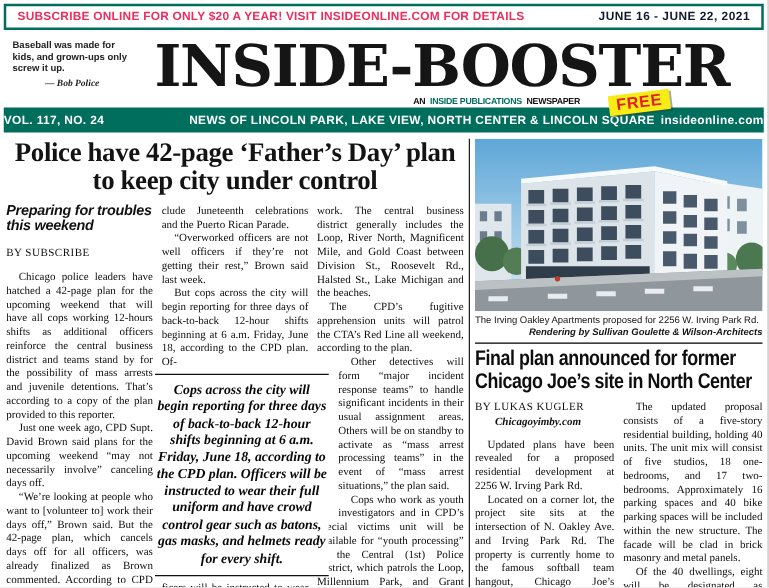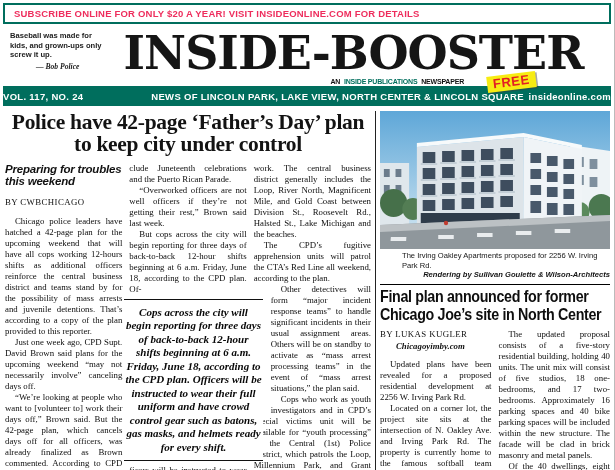--- a/index.html
+++ b/index.html
@@ -64,36 +64,37 @@
   .pull-quote {
     position:relative; z-index:2; background:#fff;
     margin:4px -16px 4px -5px; padding:6px 1px 6px 1px;
     border-top:1px solid #111; border-bottom:1px solid #111;
     font-family:"Liberation Serif", serif; font-weight:bold; font-style:italic;
     font-size:11px; line-height:13.5px; text-align:center; color:#080808;
   }
   .qspacer { float:left; width:17px; height:132px; }
   
   .photo { width:100%; height:138px; display:block; }
-  .caption { font-size:7.6px; line-height:9.5px; margin-top:2px; color:#141414;margin-left:22px; }
+  .caption { font-size:7.6px; line-height:9.5px; margin-top:2px; color:#141414; }
   .caption .credit { display:block; text-align:right; font-style:italic; font-weight:bold; }
   .joes-rule { border-top:1px solid #000; margin:4px 0 3px 0; }
   .joes-headline {
     font-weight:bold; font-size:17px; line-height:1.08; letter-spacing:-0.4px; color:#0e0e0e;
     transform:scaleX(0.84); transform-origin:0 0; width:119%;
   }
   .joes-cols { display:flex; gap:7px; margin-top:5px; }
 </style>
 </head>
 <body>
 
 <div class="page">
 
   <div class="top-banner">
     <span class="subscribe-text">SUBSCRIBE ONLINE FOR ONLY $20 A YEAR! VISIT INSIDEONLINE.COM FOR DETAILS</span>
+    <span class="banner-dates">JUNE 16 - JUNE 22, 2021</span>
   </div>
 
   <div class="masthead">
     <div class="mast-quote">
       <span>Baseball was made for kids, and grown-ups only screw it up.</span>
       <span class="attrib">— Bob Police</span>
     </div>
     <div class="logo">INSIDE-BOOSTER</div>
     <div class="tagline">
       <span class="t-an">AN</span>
@@ -109,21 +110,21 @@
   </div>
   <div class="free-badge">FREE</div>
 
   <div class="content">
 
     <div class="article-left">
       <div class="police-headline">Police have 42-page ‘Father’s Day’ plan to keep city under control</div>
       <div class="cols">
         <div class="col">
           <div class="subhead">Preparing for troubles this weekend</div>
-          <div class="byline">BY CWBCHICAGO</div>
+          <div class="byline">BY SUBSCRIBE</div>
           <p class="body-p">Chicago police leaders have hatched a 42-page plan for the upcoming weekend that will have all cops working 12-hours shifts as additional officers reinforce the central business district and teams stand by for the possibility of mass arrests and juvenile detentions. That’s according to a copy of the plan provided to this reporter.</p>
           <p class="body-p">Just one week ago, CPD Supt. David Brown said plans for the upcoming weekend “may not necessarily involve” canceling days off.</p>
           <p class="body-p">“We’re looking at people who want to [volunteer to] work their days off,” Brown said. But the 42-page plan, which cancels days off for all officers, was already finalized as Brown commented. According to CPD emails provided by sources, some police commanders told their officers three weeks ago that they should expect to work mandatory</p>
         </div>
         <div class="col">
           <p class="body-p no-indent">clude Juneteenth celebrations and the Puerto Rican Parade.</p>
           <p class="body-p">“Overworked officers are not well officers if they’re not getting their rest,” Brown said last week.</p>
           <p class="body-p">But cops across the city will begin reporting for three days of back-to-back 12-hour shifts beginning at 6 a.m. Friday, June 18, according to the CPD plan. Of-</p>
           <div class="pull-quote">Cops across the city will begin reporting for three days of back-to-back 12-hour shifts beginning at 6 a.m. Friday, June 18, according to the CPD plan. Officers will be instructed to wear their full uniform and have crowd control gear such as batons, gas masks, and helmets ready for every shift.</div>
           <p class="body-p no-indent">ficers will be instructed to wear their full uniform and have crowd control gear such as batons, gas masks, and helmets ready for every shift.</p>

